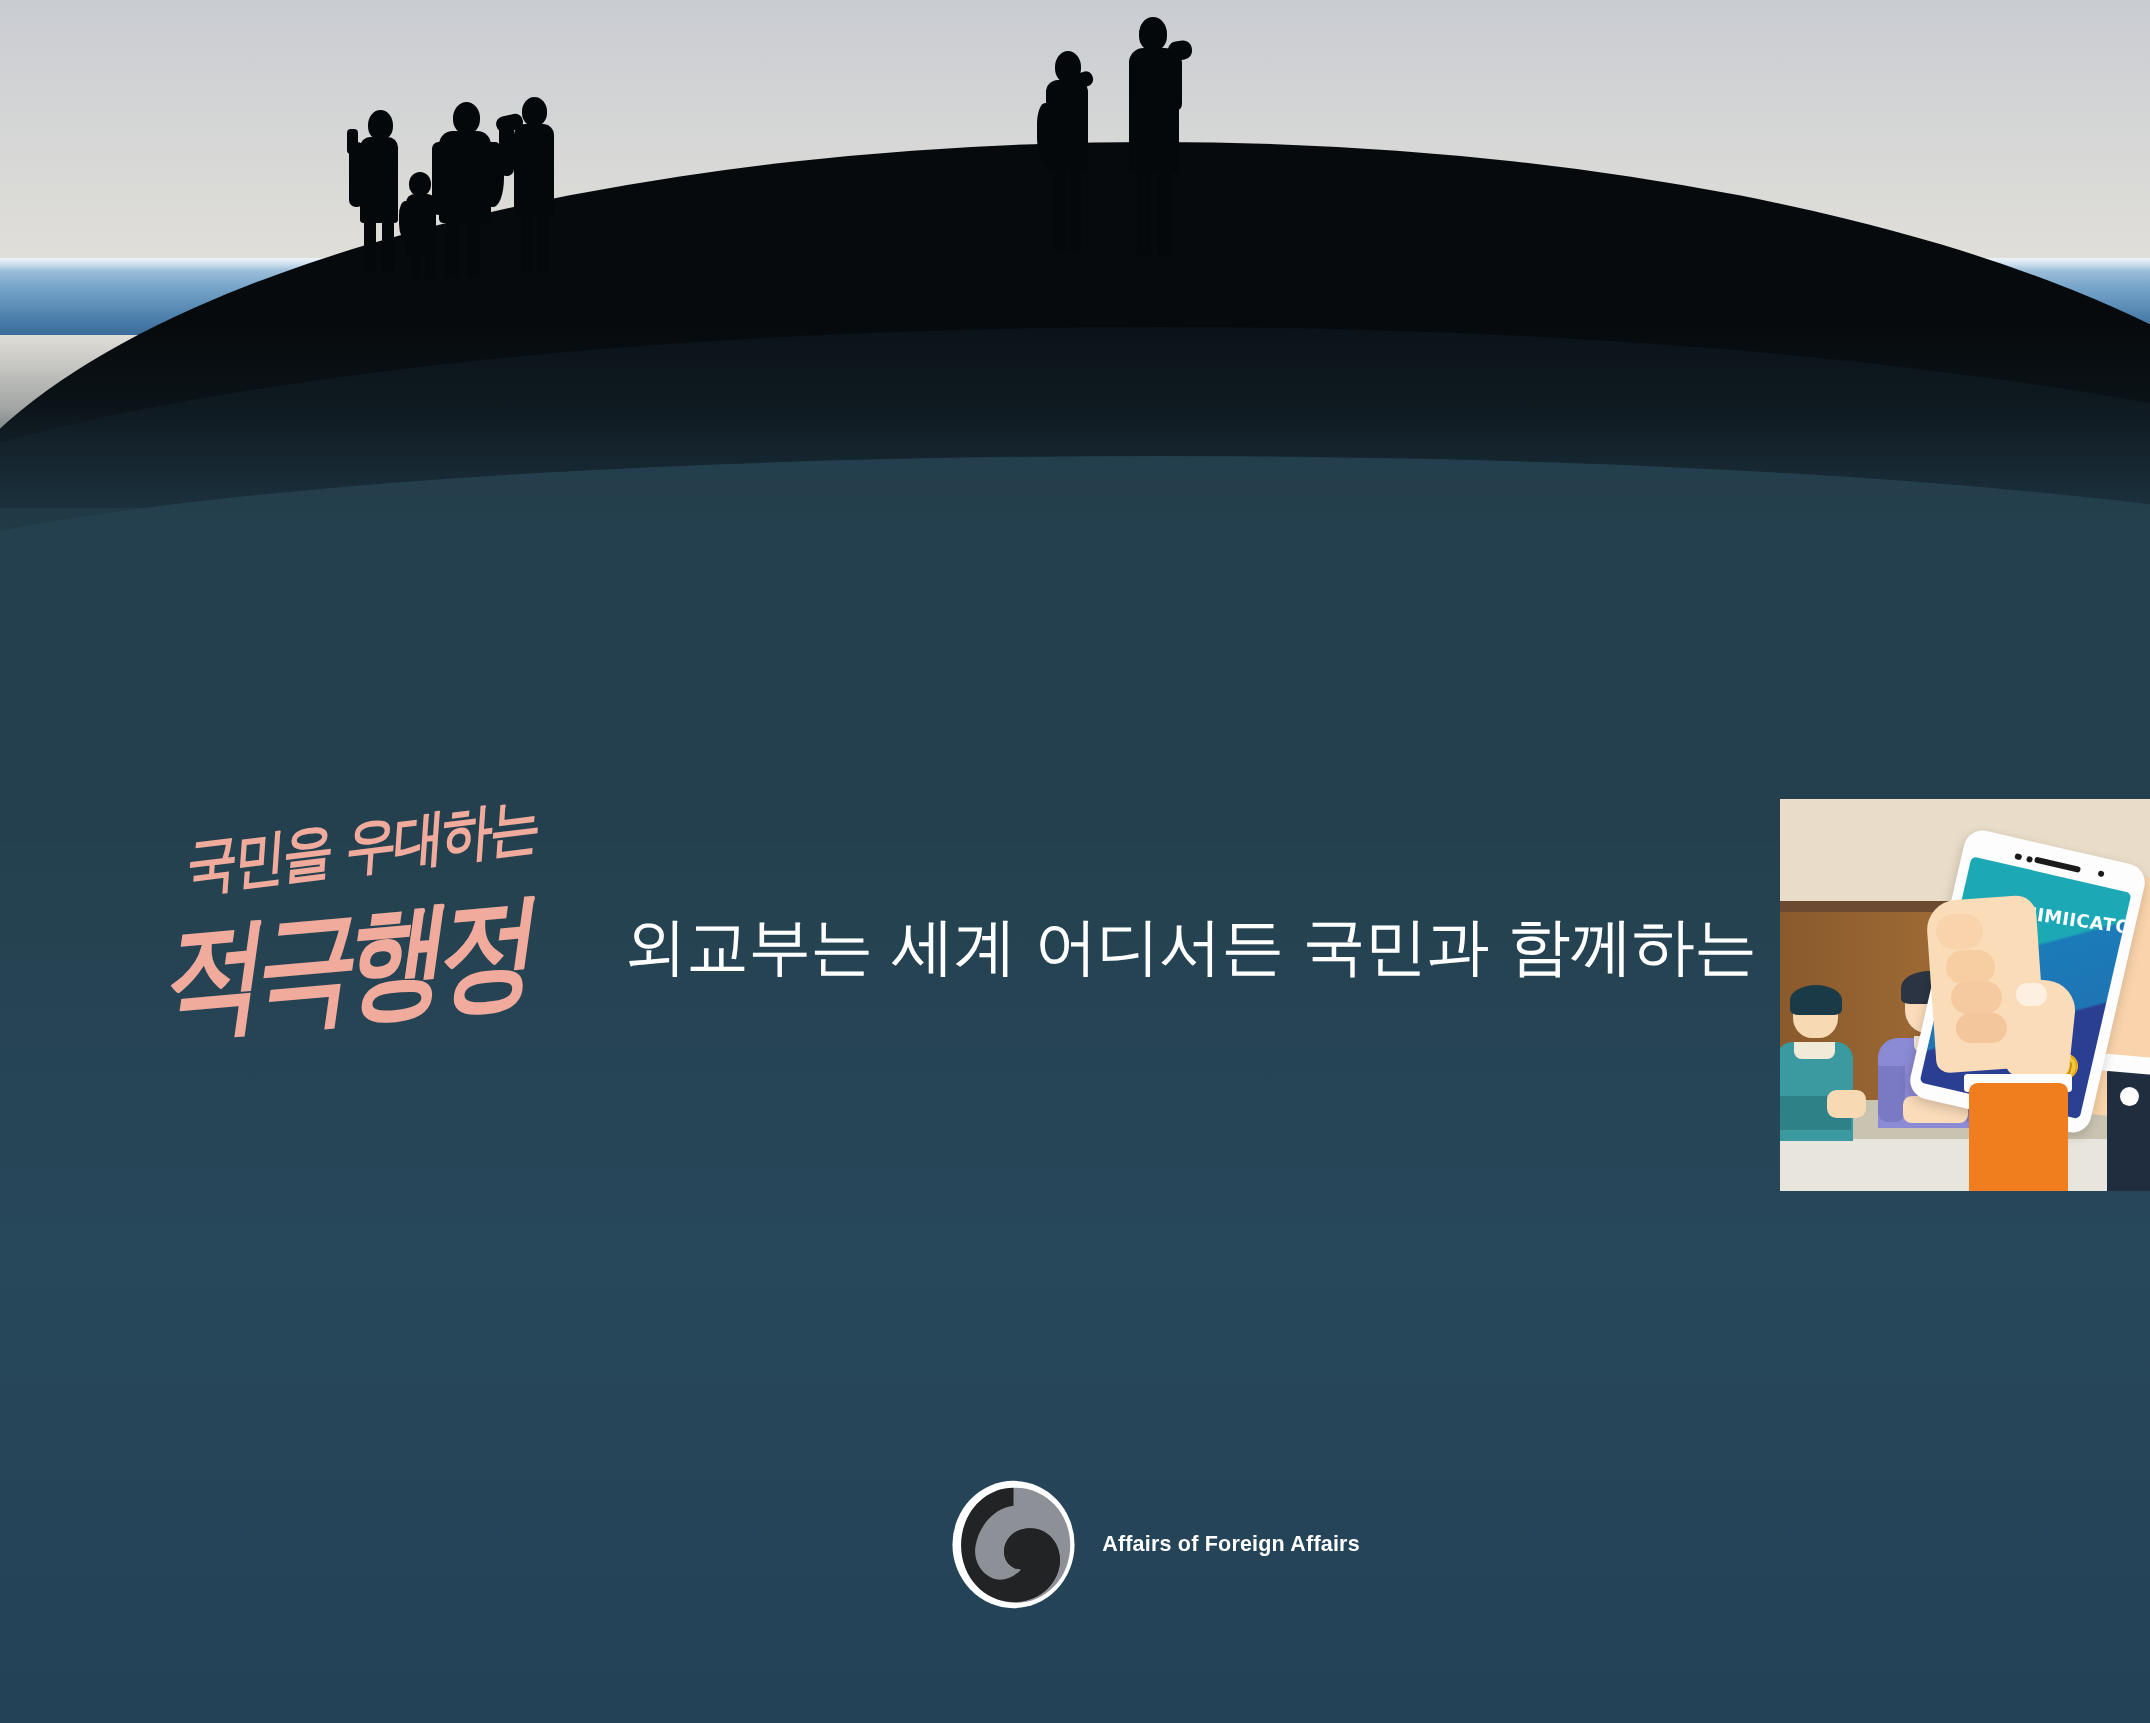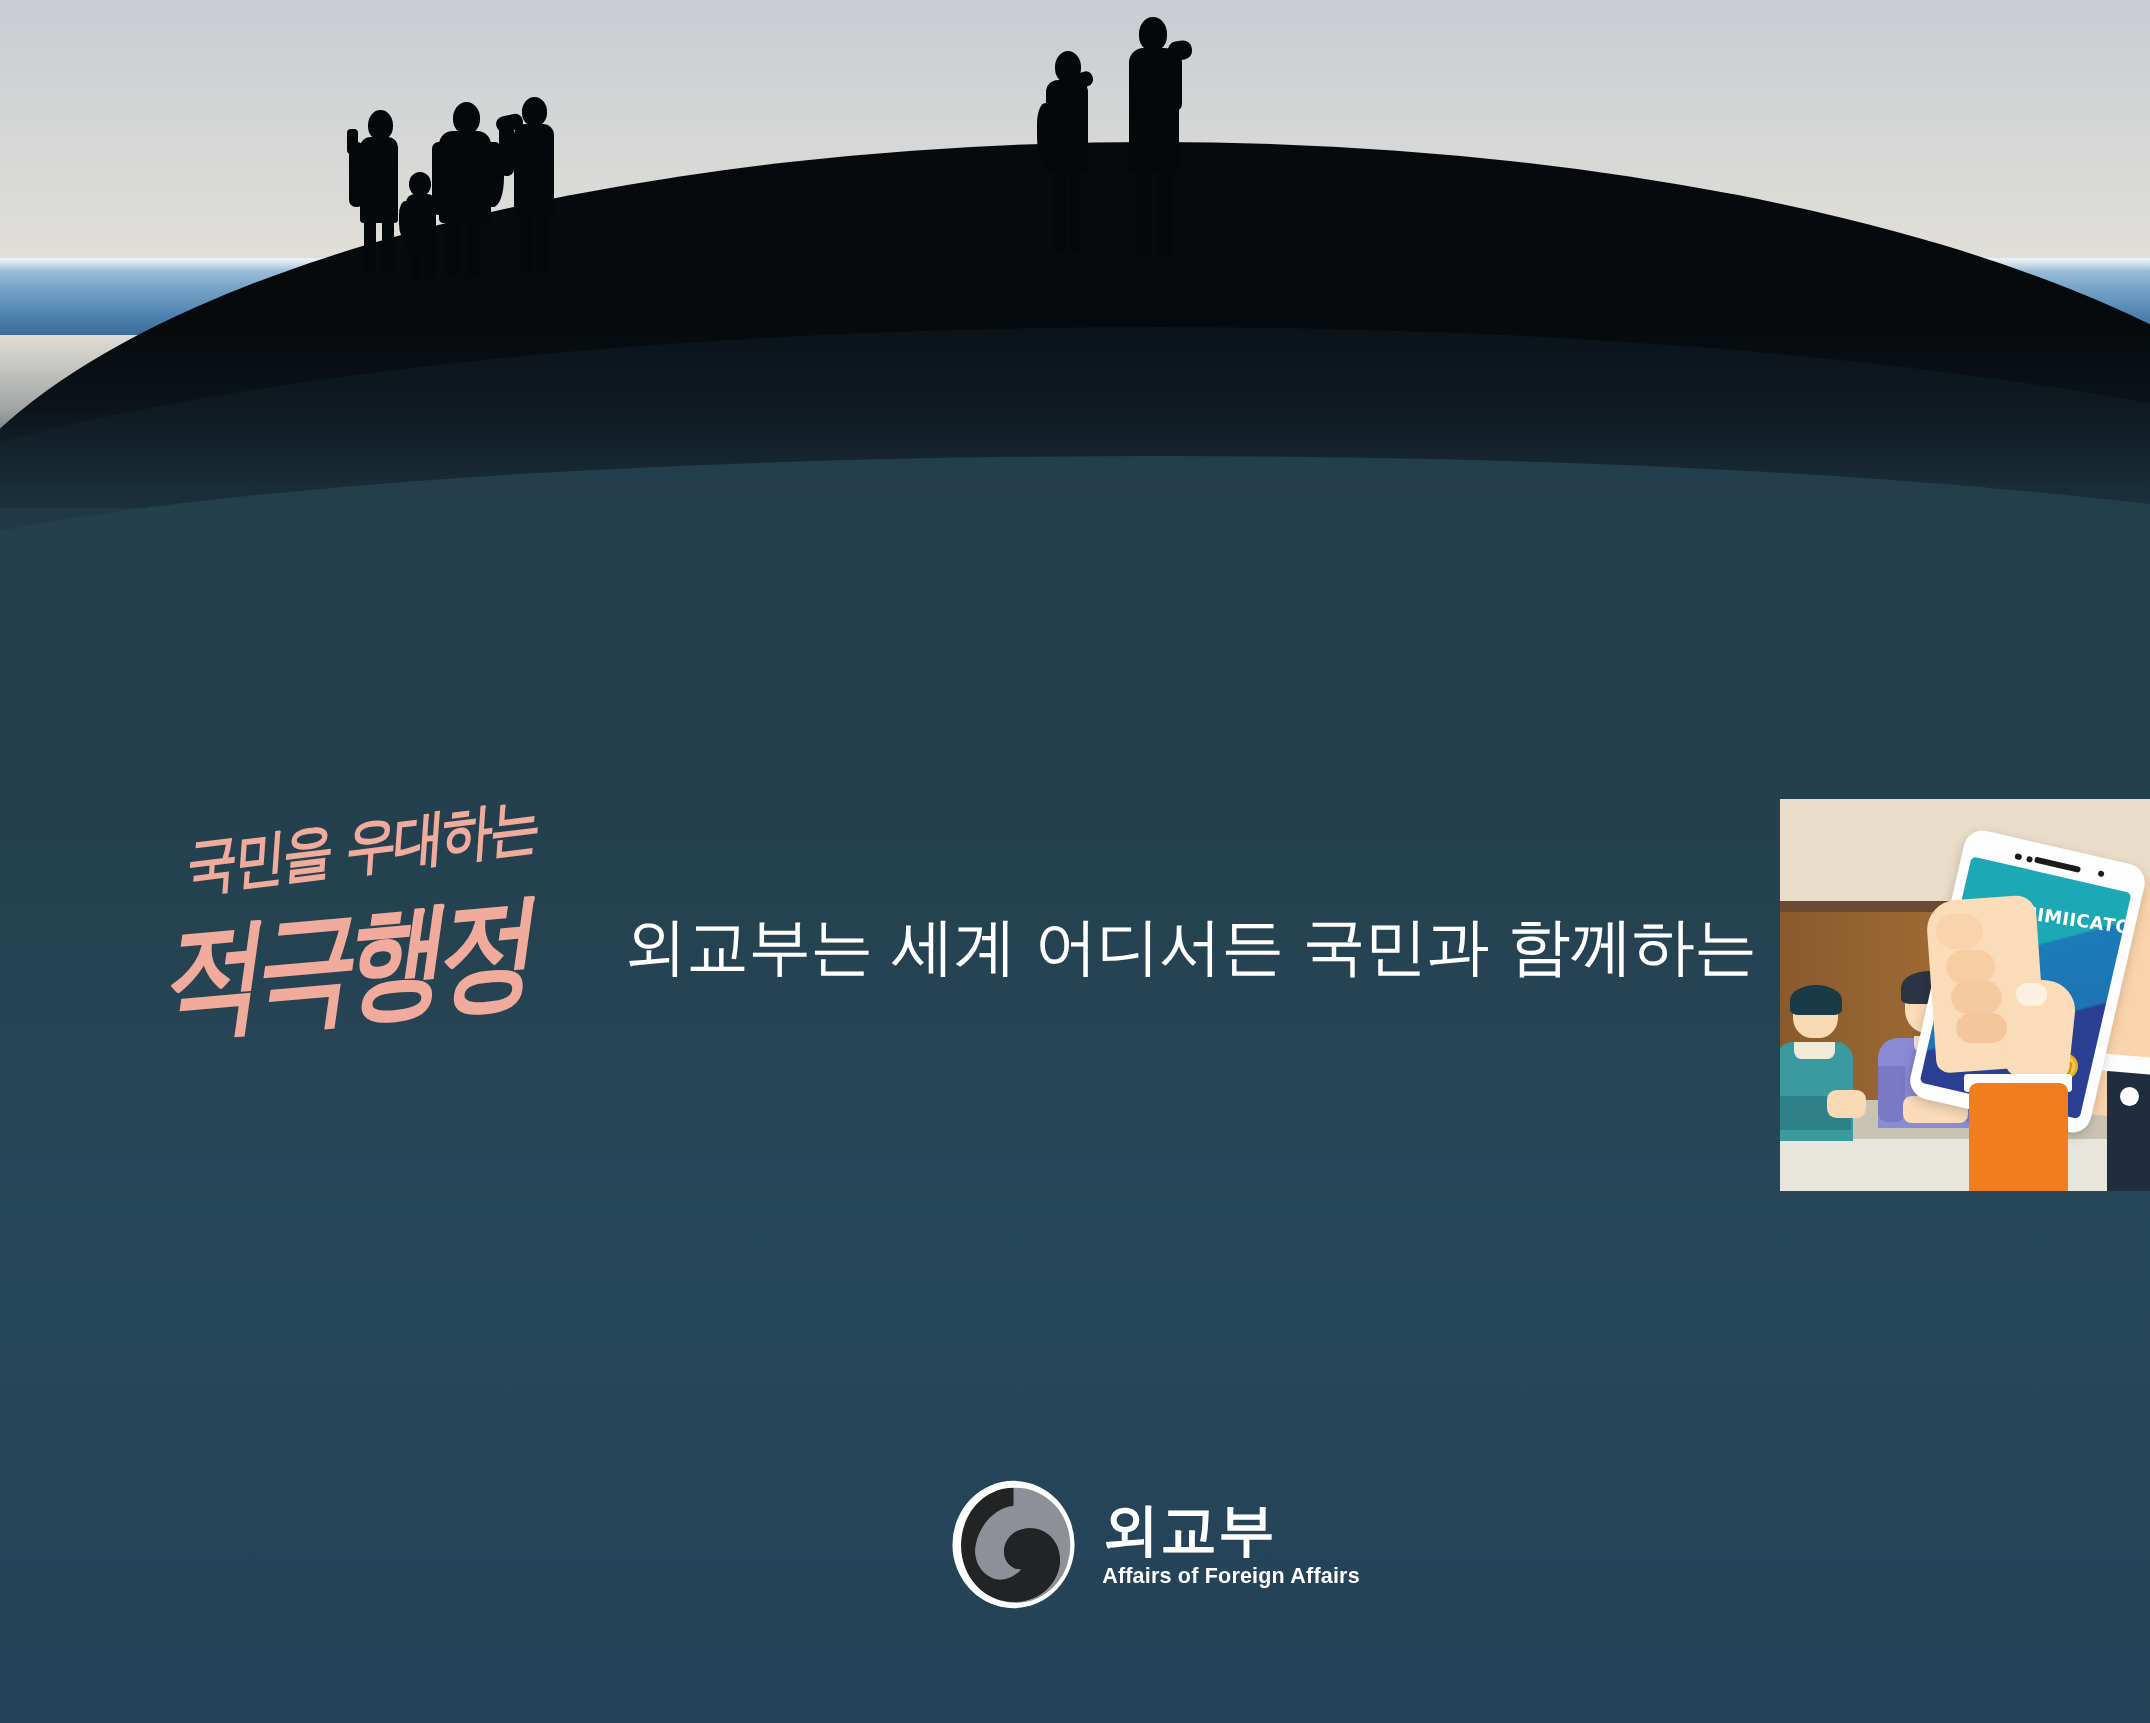--- a/index.html
+++ b/index.html
@@ -382,19 +382,18 @@
         <path d="M150 284
                  C 212 284 258 238 258 186
                  C 258 142 226 112 188 112
                  C 154 112 128 136 128 166
                  C 128 190 146 208 168 208
                  C 196 208 214 232 206 256
                  C 198 276 174 284 150 284 Z" fill="#222324"></path>
       </svg>
     </div>
     <div class="logo-text">
-      <div class="logo-kr">외교부</div>
       <div class="logo-en">Affairs of  Foreign Affairs</div>
     </div>
   </div>
 
 </div>
 
 
 </body></html>

